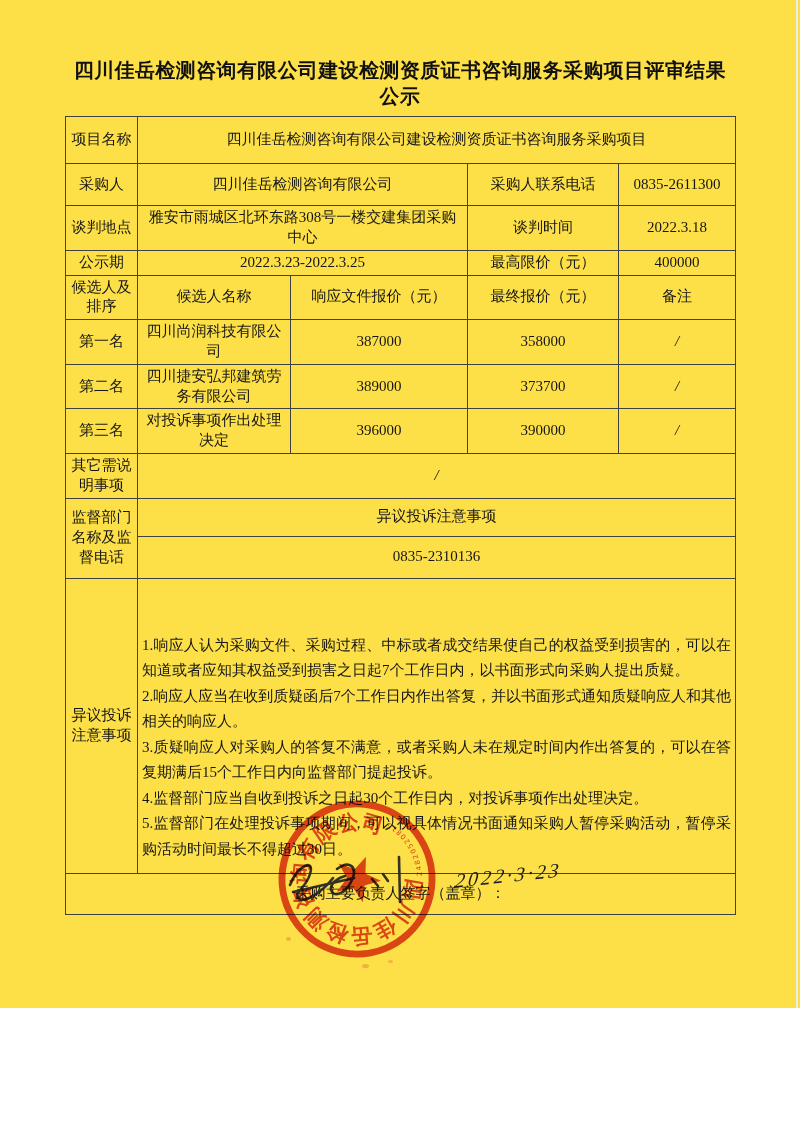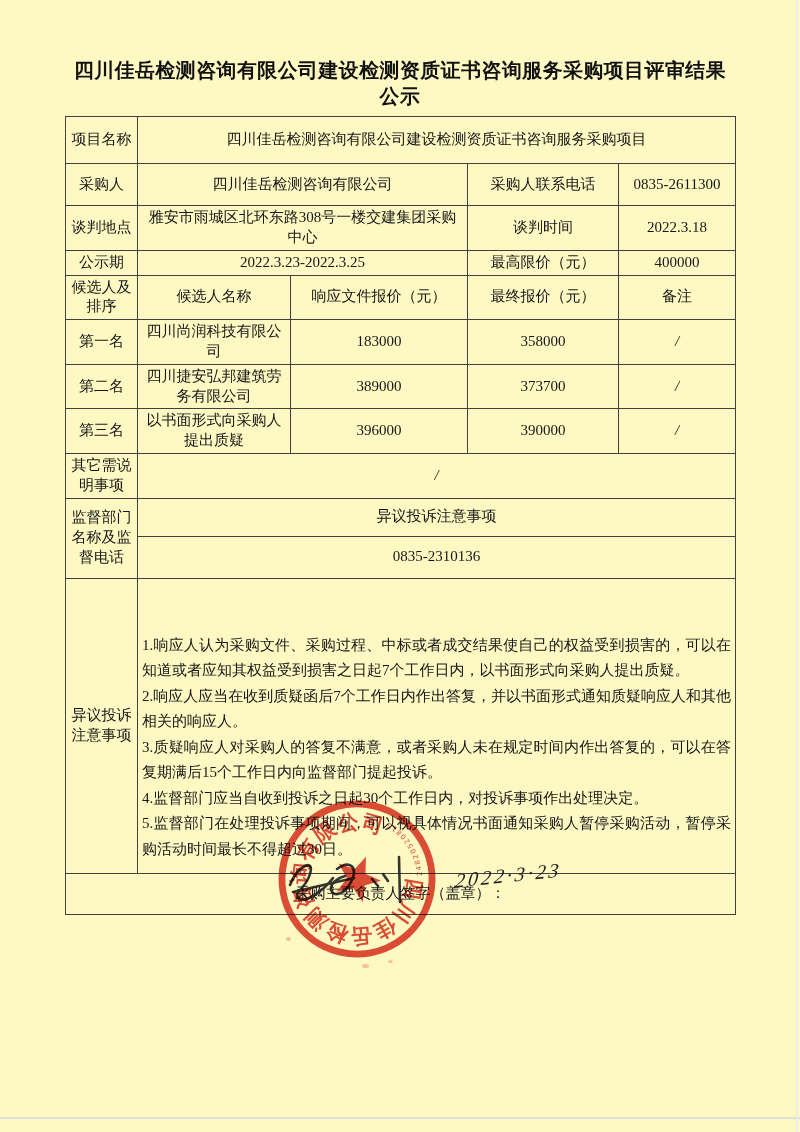--- a/index.html
+++ b/index.html
@@ -1,19 +1,19 @@
 <!DOCTYPE html>
 <html><head>
 <meta charset="utf-8">
 <style>
   html,body{margin:0;padding:0;background:#ffffff;}
   .page{
     position:relative;
-    width:800px;height:1132px;
-    background:#fef9c3;
+    width:800px;height:1008px;
+    background:#fde047;
     font-family:"Liberation Serif","DejaVu Serif",serif;
     color:#161616;
     overflow:hidden;
   }
   .scan-edge-bottom{
     position:absolute;left:0;top:1117px;width:800px;height:2px;
     background:#dedede;
   }
   .scan-edge-right{
     position:absolute;top:0;left:796px;width:2px;height:1132px;
@@ -120,34 +120,34 @@
       <tr style="height:38px">
         <td class="lbl-left">候选人及排序</td>
         <td>候选人名称</td>
         <td>响应文件报价（元）</td>
         <td>最终报价（元）</td>
         <td>备注</td>
       </tr>
       <tr style="height:40px">
         <td>第一名</td>
         <td>四川尚润科技有限公司</td>
-        <td>183000</td>
+        <td>387000</td>
         <td>358000</td>
         <td class="slash">/</td>
       </tr>
       <tr style="height:42px">
         <td>第二名</td>
         <td>四川捷安弘邦建筑劳务有限公司</td>
         <td>389000</td>
         <td>373700</td>
         <td class="slash">/</td>
       </tr>
       <tr style="height:38px">
         <td>第三名</td>
-        <td>以书面形式向采购人提出质疑</td>
+        <td>对投诉事项作出处理决定</td>
         <td>396000</td>
         <td>390000</td>
         <td class="slash">/</td>
       </tr>
       <tr style="height:41px">
         <td class="lbl-left">其它需说明事项</td>
         <td colspan="4" class="slash">/</td>
       </tr>
       <tr style="height:38px">
         <td rowspan="2">监督部门名称及监督电话</td>

